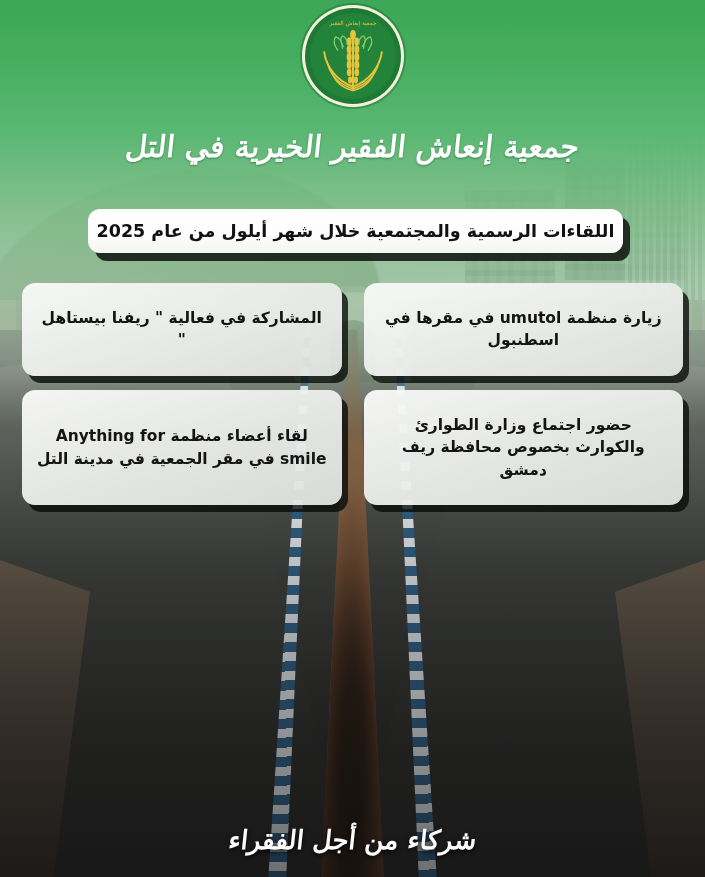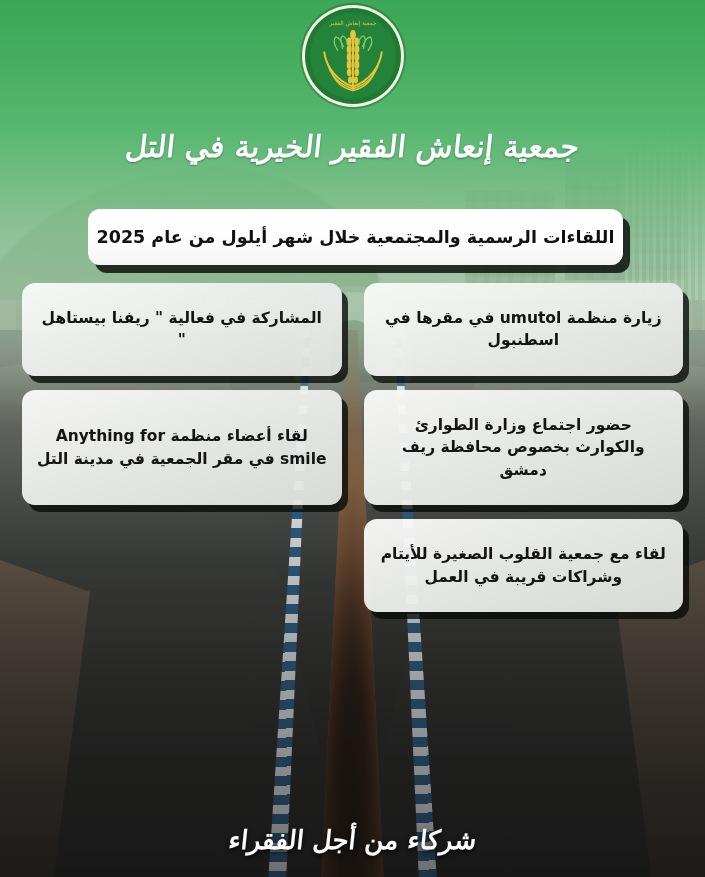--- a/index.html
+++ b/index.html
@@ -178,21 +178,21 @@
     font-family:"DejaVu Serif","Liberation Serif",serif;
     font-size:30px; font-weight:700;
     letter-spacing:-1px;
     text-shadow:0 1px 2px rgba(0,70,25,.45);
     transform:skewX(-6deg);
     white-space:nowrap;
   }
 
   
   .title-banner {
-    position:absolute; left:88px; top:209px; width:535px; height:56px; z-index:7;
+    position:absolute; left:88px; top:209px; width:535px; height:44px; z-index:7;
     background:linear-gradient(180deg,#ffffff 0%,#fdfdfd 60%,#f4f4f2 100%);
     border-radius:12px;
     box-shadow:7px 8px 0 rgba(10,12,10,.82);
     display:flex; align-items:center; justify-content:center;
     padding:0 16px;
   }
   .title-banner span {
     color:#111; font-size:17.5px; font-weight:700; line-height:1.2;
     white-space:nowrap;
   }
@@ -310,20 +310,17 @@
     </div>
     <div class="card h2">
       <span>المشاركة في فعالية " ريفنا بيستاهل "</span>
     </div>
     <div class="card h3">
       <span>حضور اجتماع وزارة الطوارئ والكوارث بخصوص محافظة ريف دمشق</span>
     </div>
     <div class="card h2">
       <span>لقاء أعضاء منظمة Anything for smile في مقر الجمعية في مدينة التل</span>
     </div>
-    <div class="card h2">
-      <span>لقاء مع جمعية القلوب الصغيرة للأيتام وشراكات قريبة في العمل</span>
-    </div>
   </div>
 
   <div class="footer-mark">شركاء من أجل الفقراء</div>
 
 </div>
 
 </body></html>

